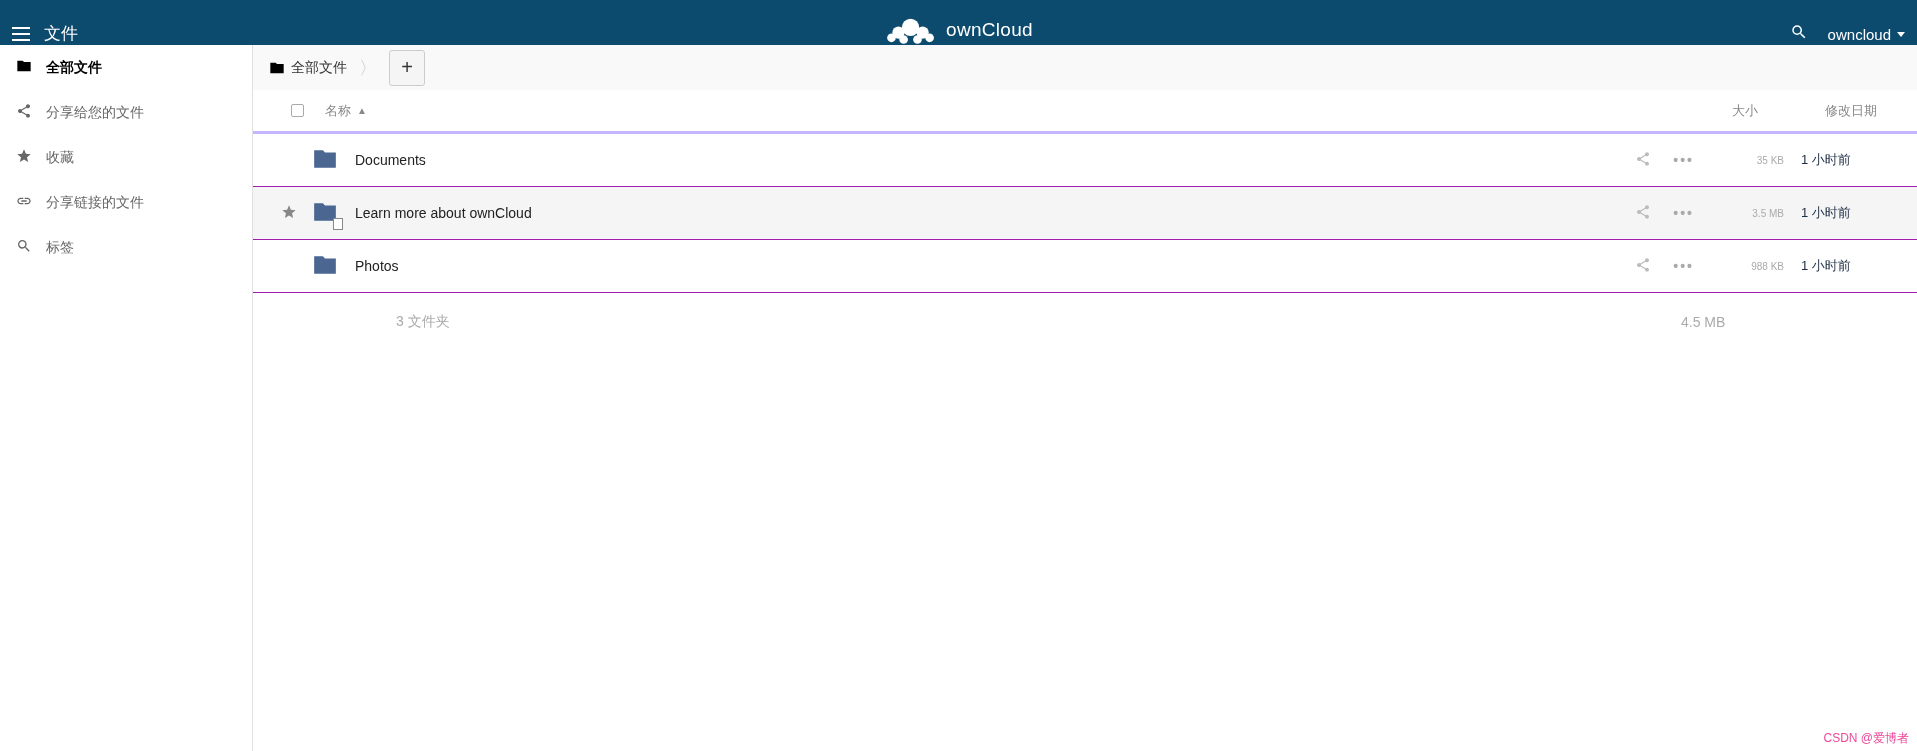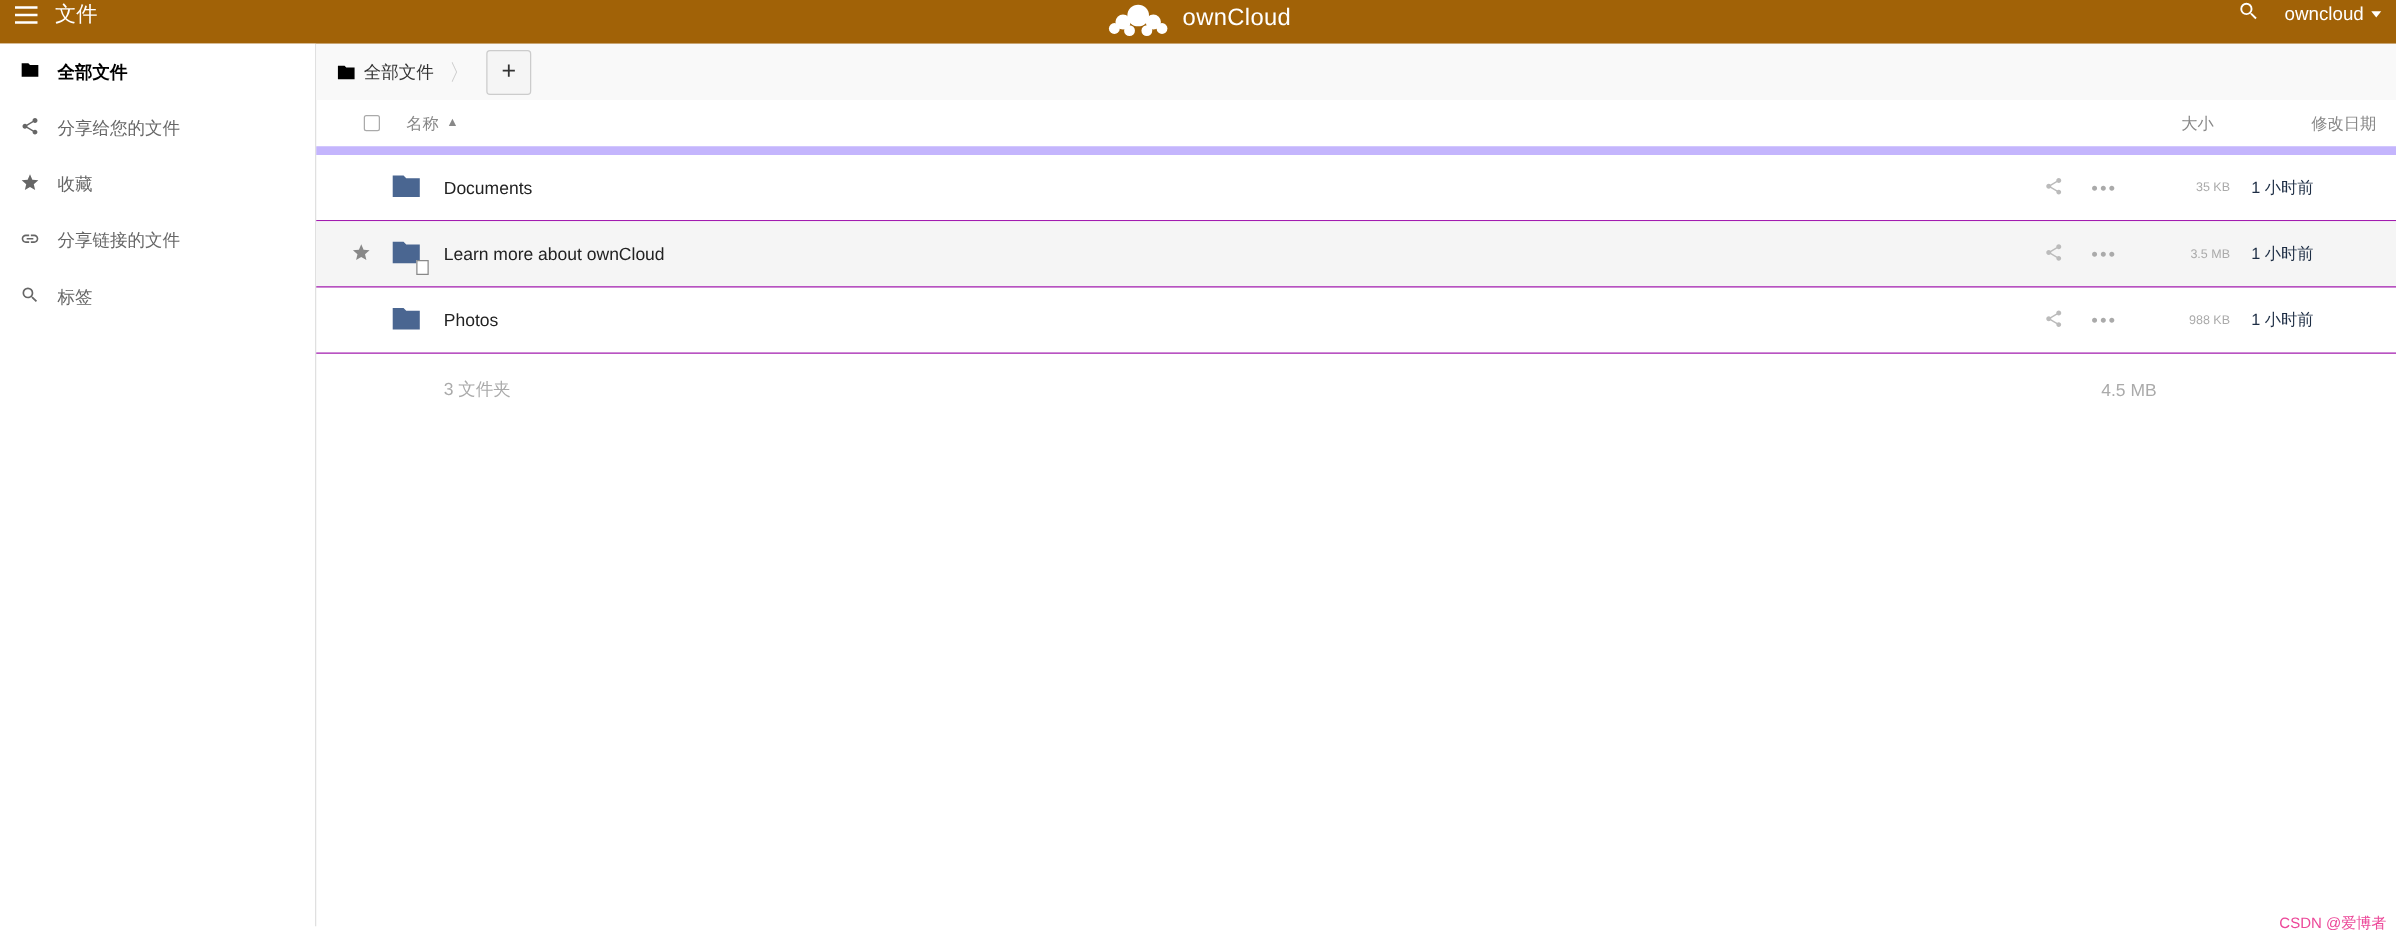--- a/index.html
+++ b/index.html
@@ -1,17 +1,17 @@
 <!DOCTYPE html>
 <html><head>
 <meta charset="utf-8">
 <style>
 * { margin: 0; padding: 0; box-sizing: border-box; font-family: -apple-system, BlinkMacSystemFont, "Segoe UI", "Microsoft YaHei", sans-serif; }
 body { width: 1917px; height: 751px; overflow: hidden; background: #fff; }
-.topbar { height: 35px; background: #a16207; color: #fff; display: flex; align-items: flex-start; padding: 0 12px; }
+.topbar { height: 45px; background: #0c4a6e; color: #fff; display: flex; align-items: flex-end; padding: 0 12px; }
 .topbar-left { display: flex; align-items: center; gap: 14px; }
 .menu-burger { width: 18px; height: 14px; display: flex; flex-direction: column; justify-content: space-between; cursor: pointer; }
 .menu-burger span { display: block; height: 2px; background: #fff; }
 .app-label { font-size: 17px; font-weight: 400; }
 .topbar-center { position: absolute; left: 50%; transform: translateX(-50%); display: flex; align-items: center; gap: 10px; }
 .logo { width: 52px; height: 30px; }
 .brand-name { font-size: 19px; font-weight: 300; letter-spacing: 0.3px; }
 .topbar-right { margin-left: auto; display: flex; align-items: center; gap: 20px; }
 .search-btn svg { width: 18px; height: 18px; fill: #fff; }
 .user-menu { display: flex; align-items: center; gap: 6px; font-size: 15px; cursor: pointer; }
@@ -24,46 +24,46 @@
 .nav-item svg { width: 16px; height: 16px; fill: currentColor; flex-shrink: 0; }
 .nav-item.active svg { fill: #000; }
 
 .main { flex: 1; display: flex; flex-direction: column; }
 .breadcrumb-bar { height: 45px; display: flex; align-items: center; padding: 0 16px; gap: 6px; background: #f9f9f9; }
 .bc-icon { width: 16px; height: 16px; fill: #000; }
 .bc-text { font-size: 14px; color: #333; }
 .bc-sep { color: #ccc; font-size: 18px; margin: 0 6px; }
 .add-btn { width: 36px; height: 36px; border: 1px solid #ccc; background: #f5f5f5; display: flex; align-items: center; justify-content: center; cursor: pointer; border-radius: 3px; font-size: 20px; color: #333; }
 
-.list-header { display: flex; align-items: center; height: 44px; border-bottom: 7px solid #c4b5fd; padding: 0 16px; font-size: 13px; color: #888; }
+.list-header { display: flex; align-items: center; height: 44px; border-bottom: 3px solid #c4b5fd; padding: 0 16px; font-size: 13px; color: #888; }
 .col-check { width: 56px; display: flex; justify-content: center; }
 .col-name { flex: 1; display: flex; align-items: center; gap: 6px; }
 .sort-arrow { font-size: 10px; }
 .col-size { width: 90px; text-align: right; }
-.col-date { width: 100px; text-align: right; margin-left: 30px; }
+.col-date { width: 100px; text-align: center; margin-left: 43px; }
 .chk { width: 13px; height: 13px; border: 1px solid #aaa; border-radius: 2px; }
 
 .file-row { display: flex; align-items: center; height: 53px; border-bottom: 1px solid #a21caf; padding: 0 16px; font-size: 14px; }
 .file-row.hovered { background: #f5f5f5; align-items: center; }
 .row-star-col { width: 40px; display: flex; justify-content: center; }
 .row-star-col svg { width: 16px; height: 16px; fill: #888; }
 .row-icon-col { width: 46px; }
 .folder-ic { width: 32px; height: 26px; fill: #4a6691; }
 .folder-ic-note { position: relative; display: inline-block; }
 .folder-note-corner { position: absolute; bottom: -2px; right: -2px; width: 10px; height: 12px; background: #fff; border: 1px solid #888; }
 .row-name { flex: 1; color: #222; }
 .row-actions { display: flex; align-items: center; gap: 22px; }
 .row-actions svg { width: 16px; height: 16px; fill: #bbb; cursor: pointer; }
 .row-actions .dots { letter-spacing: 2px; color: #aaa; cursor: pointer; font-weight: bold; }
 .row-size { width: 90px; text-align: right; color: #aaa; font-size: 10px; }
 .row-date { width: 100px; margin-left: 17px; color: #1d2d44; font-size: 13px; }
 
 .summary-row { display: flex; align-items: center; height: 58px; padding: 0 16px; font-size: 14px; color: #aaa; }
 .summary-spacer { width: 86px; }
-.summary-name { flex: 1; }
+.summary-name { flex: 1; margin-left: 41px; }
 .summary-size { width: 90px; }
 .summary-date { width: 100px; margin-left: 30px; }
 
 .watermark { position: fixed; bottom: 4px; right: 8px; font-size: 12px; color: #ec4899; }
 </style>
 </head>
 <body>
 
 <div class="topbar">
   <div class="topbar-left">

